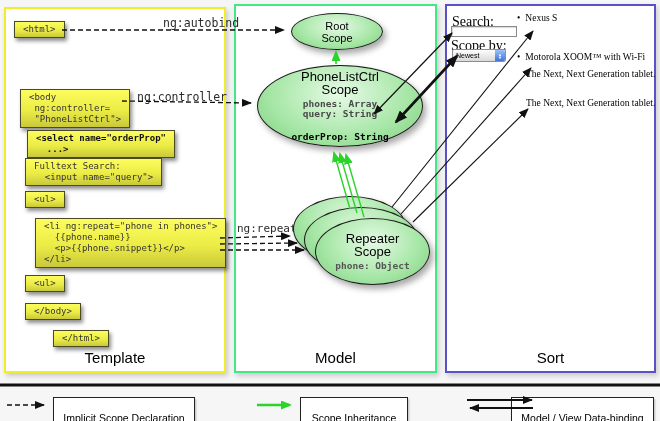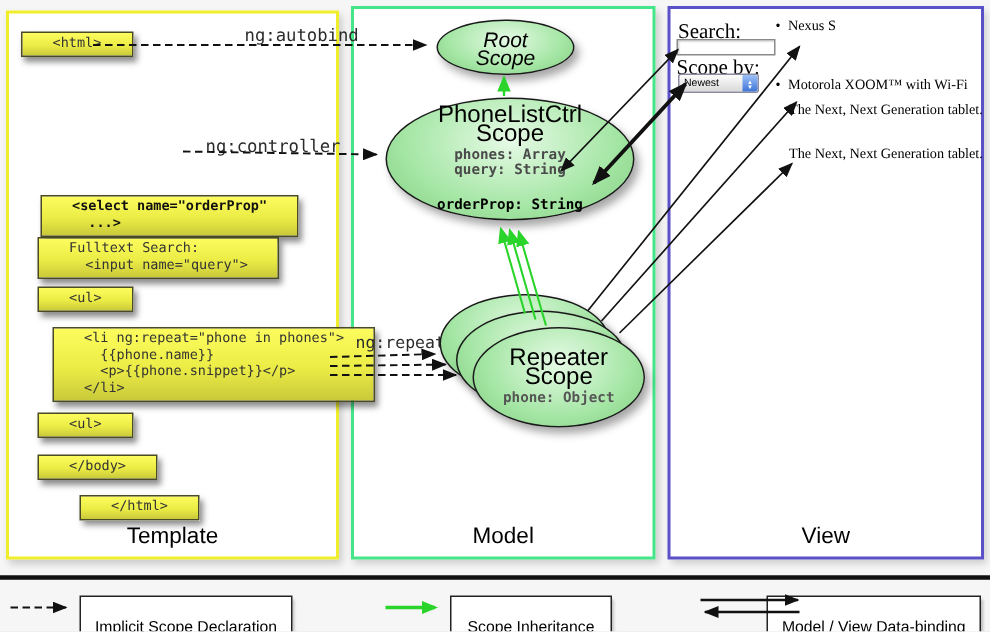--- a/index.html
+++ b/index.html
@@ -11,39 +11,39 @@
   .col-model{left:234px;top:4px;width:199px;height:365px;border-color:#45e688;}
   .col-view{left:445px;top:4px;width:207px;height:365px;border-color:#5a50c8;}
   .col-label{position:absolute;bottom:5px;left:0;width:100%;text-align:center;
              font-size:15px;color:#000;}
   
   .code-box{position:absolute;z-index:2;white-space:pre;
             font-family:"DejaVu Sans Mono","Liberation Mono",monospace;
             font-size:9px;line-height:11px;color:#333;
             background:linear-gradient(180deg,#fcfc5e 0%,#ecec46 55%,#c9c93a 100%);
             border:1px solid #4a4a24;box-shadow:2px 3px 4px rgba(0,0,0,.45);
-            padding:2px 20px;}
+            padding:2px 8px;}
   .code-box.bold{font-weight:bold;color:#111;}
   
   .anno{position:absolute;z-index:2;font-family:"DejaVu Sans Mono","Liberation Mono",monospace;
         font-size:11.5px;color:#2b2b2b;}
   
   .scope{position:absolute;z-index:2;border:1.5px solid #1a1a1a;border-radius:50%;
          background:radial-gradient(ellipse at 50% 35%,#e6fae6 0%,#a5e6a5 60%,#7fcc7f 100%);
          box-shadow:3px 4px 6px rgba(0,0,0,.35);
          display:flex;flex-direction:column;align-items:center;justify-content:center;}
-  .scope-title{white-space:pre;text-align:center;font-size:16px;line-height:13px;color:#000;}
+  .scope-title{white-space:pre;text-align:center;font-size:13px;line-height:13px;color:#000;}
   .scope-props{white-space:pre;text-align:left;
                font-family:"DejaVu Sans Mono","Liberation Mono",monospace;
                font-size:9.5px;line-height:10px;color:#4a4a4a;margin-top:3px;font-weight:bold;}
   .scope-prop-bold{white-space:pre;text-align:left;
                font-family:"DejaVu Sans Mono","Liberation Mono",monospace;
                font-size:9.5px;line-height:11px;color:#000;font-weight:bold;margin-top:12px;}
   .root-scope{left:291px;top:13px;width:90px;height:35px;}
-  .root-scope .scope-title{font-size:14px;line-height:12px;font-style:italic;}
+  .root-scope .scope-title{font-size:11px;line-height:12px;}
   .plc-scope{left:257px;top:65px;width:164px;height:80px;}
   .rep-back{left:293px;top:196px;width:112px;height:64px;}
   .rep-mid{left:304px;top:207px;width:112px;height:64px;}
   .rep-front{left:315px;top:218px;width:113px;height:65px;}
   .rep-front .scope-props{color:#555;}
   
   .v-label{position:absolute;z-index:2;font-family:"Liberation Serif",serif;font-size:14px;color:#000;}
   .v-input{position:absolute;z-index:2;left:451px;top:26px;width:64px;height:9px;
            background:#fff;border:1px solid #8a8a8a;box-shadow:inset 1px 1px 1px rgba(0,0,0,.15);}
   .v-select{position:absolute;z-index:2;left:452px;top:49px;width:52px;height:11px;
@@ -77,24 +77,27 @@
 
 <div class="canvas">
 
   <div class="col col-template">
     <div class="col-label">Template</div>
   </div>
   <div class="col col-model">
     <div class="col-label">Model</div>
   </div>
   <div class="col col-view">
-    <div class="col-label">View</div>
+    <div class="col-label">Sort</div>
   </div>
 
   <div class="code-box" style="left:14px;top:21px;">&lt;html&gt;</div>
+  <div class="code-box" style="left:20px;top:89px;">&lt;body
+ ng:controller=
+ "PhoneListCtrl"&gt;</div>
   <div class="code-box bold" style="left:27px;top:130px;">&lt;select name="orderProp"
   ...&gt;</div>
   <div class="code-box" style="left:25px;top:158px;">Fulltext Search:
   &lt;input name="query"&gt;</div>
   <div class="code-box" style="left:25px;top:191px;">&lt;ul&gt;</div>
   <div class="code-box" style="left:35px;top:218px;">&lt;li ng:repeat="phone in phones"&gt;
   {{phone.name}}
   &lt;p&gt;{{phone.snippet}}&lt;/p&gt;
 &lt;/li&gt;</div>
   <div class="code-box" style="left:25px;top:275px;">&lt;ul&gt;</div>

